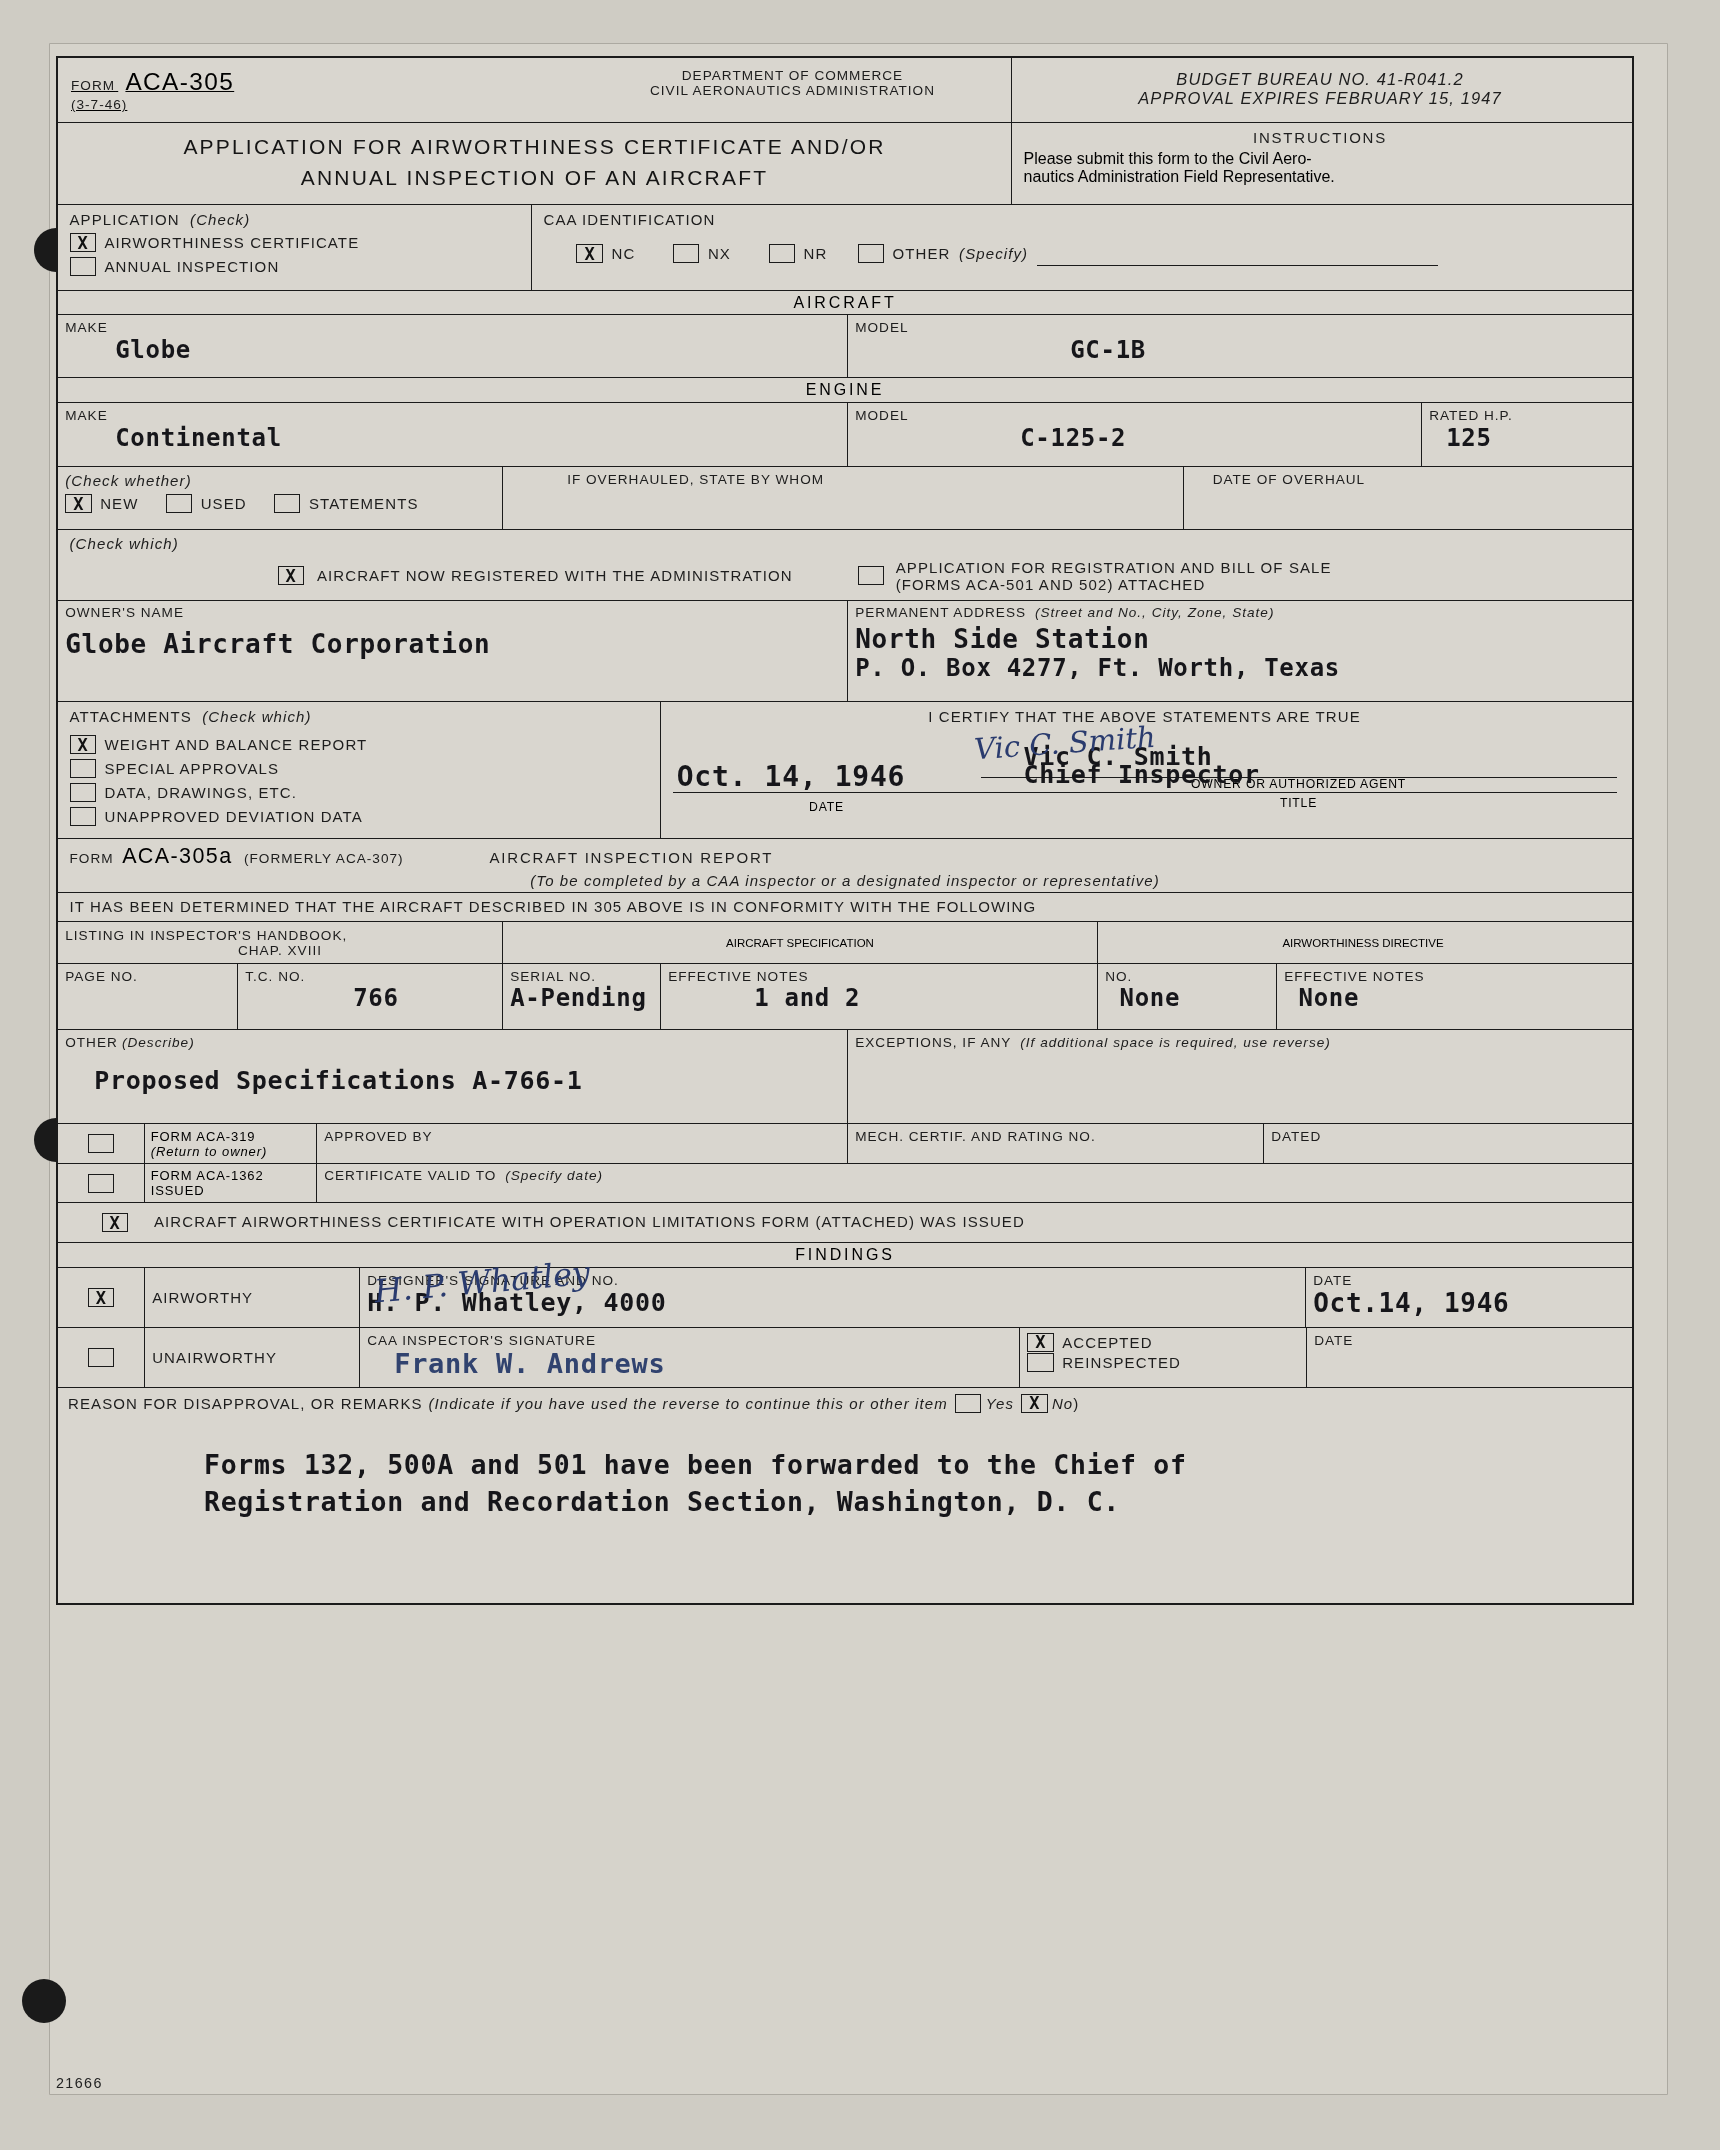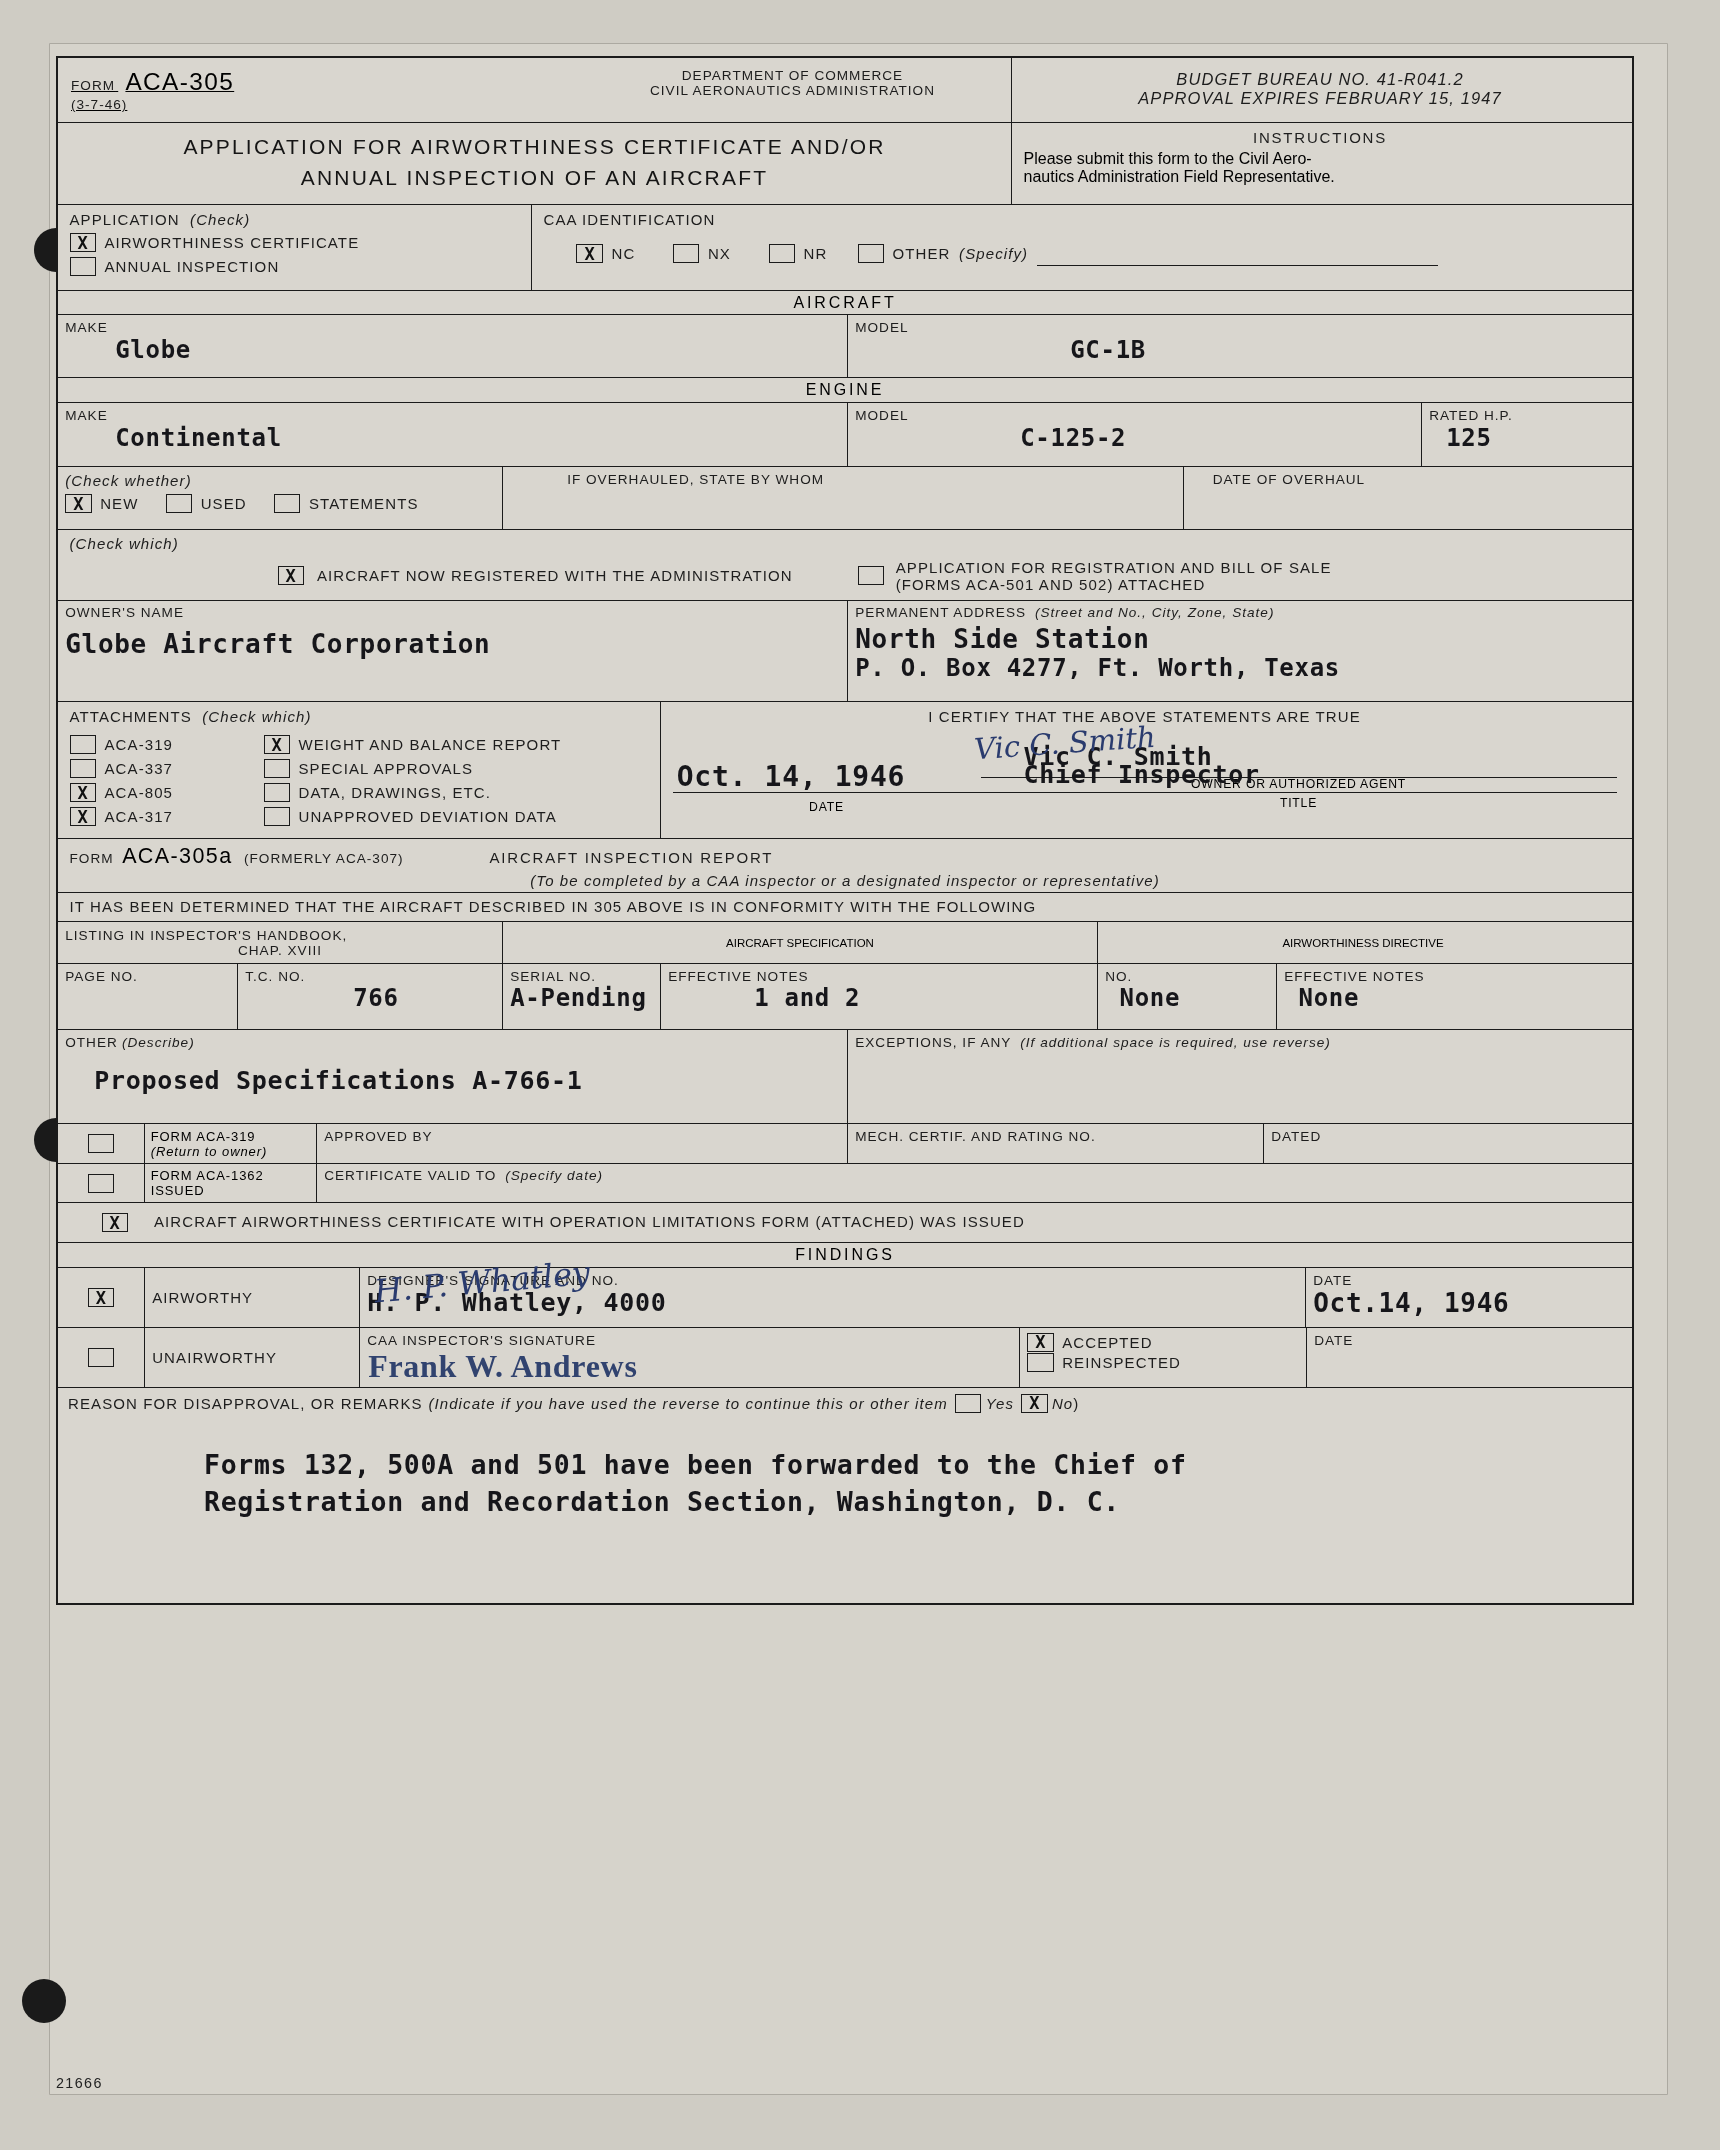--- a/index.html
+++ b/index.html
@@ -183,38 +183,20 @@
         <div class="hand" style="font-size:26px;margin-top:4.3px;">North Side Station</div>
         <div class="hand" style="font-size:24px;">P. O. Box 4277, Ft. Worth, Texas</div>
       </div>
     </div>
 
     <div class="row">
       <div class="cell" style="width:602px;padding:5.7px 11.5px 7.2px;">
         <div><span class="lbl">ATTACHMENTS</span>
           <span class="lbl ital" style="margin-left:7.2px;">(Check which)</span></div>
         <div style="display:flex;margin-top:5.7px;">
-          <div style="width:194px;">
-            <div class="chkrow">
-              <span class="chk"></span>
-              <span class="lbl">ACA-319</span>
-            </div>
-            <div class="chkrow">
-              <span class="chk"></span>
-              <span class="lbl">ACA-337</span>
-            </div>
-            <div class="chkrow">
-              <span class="chk x"></span>
-              <span class="lbl">ACA-805</span>
-            </div>
-            <div class="chkrow">
-              <span class="chk x"></span>
-              <span class="lbl">ACA-317</span>
-            </div>
-          </div>
           <div style="flex:1;">
             <div class="chkrow">
               <span class="chk x"></span>
               <span class="lbl">WEIGHT AND BALANCE REPORT</span>
             </div>
             <div class="chkrow">
               <span class="chk"></span>
               <span class="lbl">SPECIAL APPROVALS</span>
             </div>
             <div class="chkrow">
@@ -389,21 +371,21 @@
         </div>
         <div style="display:flex;">
           <div class="cell" style="width:86px;display:flex;align-items:center;justify-content:center;">
             <span class="chk"></span>
           </div>
           <div class="cell bl" style="width:215px;display:flex;align-items:center;">
             <span class="lbl">UNAIRWORTHY</span>
           </div>
           <div class="cell bl" style="width:660px;height:59px;">
             <div class="lbl-s">CAA INSPECTOR'S SIGNATURE</div>
-            <div class="hand sig-blue" style="font-size:32px;margin-left:1px;font-family:Liberation Serif, serif;">Frank W. Andrews</div>
+            <div class="hand sig-blue" style="font-size:27px;margin-left:27px;">Frank W. Andrews</div>
           </div>
           <div class="cell bl" style="width:287px;padding:2.9px 7.2px;">
             <div class="chkrow" style="margin:1.4px 0;">
               <span class="chk x"></span>
               <span class="lbl">ACCEPTED</span>
             </div>
             <div class="chkrow" style="margin:1.4px 0;">
               <span class="chk"></span>
               <span class="lbl">REINSPECTED</span>
             </div>

